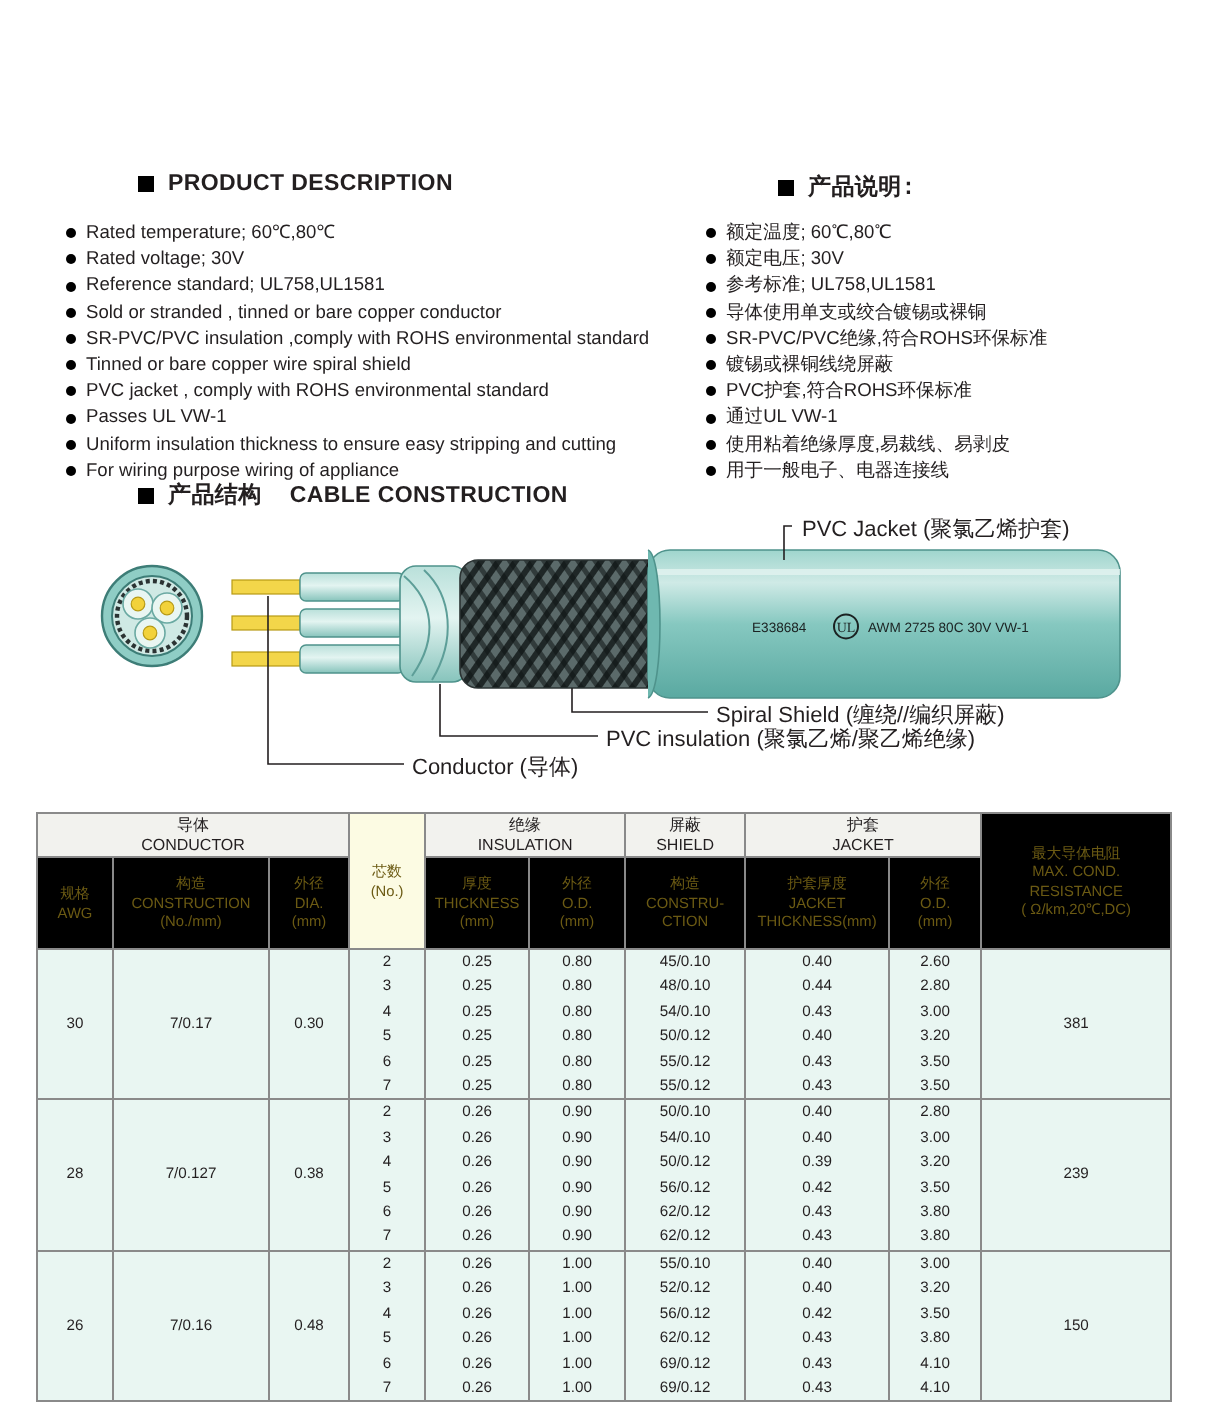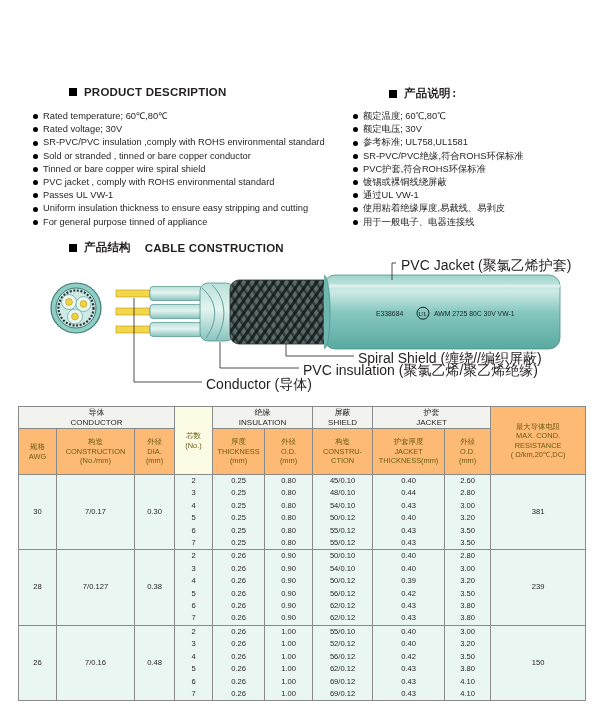--- a/index.html
+++ b/index.html
@@ -81,21 +81,21 @@
     position: absolute;
     left: 24px;
     top: 258px;
     width: 560px;
     height: 140px;
   }
 
   
   .lbl {
     position: absolute;
-    font-size: 14px;
+    font-size: 11px;
     color: #231f20;
     white-space: nowrap;
   }
 
   
   .tbl {
     position: absolute;
     left: 18px;
     top: 406px;
     width: 567px;
@@ -113,21 +113,21 @@
     font-weight: normal;
   }
   .grp-head {
     background: #f2f2ee;
     height: 22px;
     font-size: 8px;
   }
   .grp-head .zh { display: block; line-height: 10px; }
   .grp-head .en { display: block; line-height: 10px; }
   .sub-head {
-    background: #fdba74;
+    background: #000000;
     height: 46px;
     font-size: 7.4px;
     line-height: 9.4px;
     color: #6b5a13;
   }
   .sub-head span { display: block; }
   .body-cell {
     background: #e9f6f2;
     line-height: 12.4px;
     font-size: 7.6px;
@@ -161,72 +161,80 @@
         <div class="bullet-row">
             <span class="dot"></span>
             <span>Rated temperature; 60℃,80℃</span>
           </div>
         <div class="bullet-row">
             <span class="dot"></span>
             <span>Rated voltage; 30V</span>
           </div>
         <div class="bullet-row">
             <span class="dot"></span>
+            <span>Reference standard; UL758,UL1581</span>
+          </div>
+        <div class="bullet-row">
+            <span class="dot"></span>
+            <span>Sold or stranded , tinned or bare copper conductor</span>
+          </div>
+        <div class="bullet-row">
+            <span class="dot"></span>
             <span>SR-PVC/PVC insulation ,comply with ROHS environmental standard</span>
           </div>
         <div class="bullet-row">
             <span class="dot"></span>
-            <span>Sold or stranded , tinned or bare copper conductor</span>
-          </div>
-        <div class="bullet-row">
-            <span class="dot"></span>
             <span>Tinned or bare copper wire spiral shield</span>
           </div>
         <div class="bullet-row">
             <span class="dot"></span>
             <span>PVC jacket , comply with ROHS environmental standard</span>
           </div>
         <div class="bullet-row">
             <span class="dot"></span>
             <span>Passes UL VW-1</span>
           </div>
         <div class="bullet-row">
             <span class="dot"></span>
             <span>Uniform insulation thickness to ensure easy stripping and cutting</span>
           </div>
         <div class="bullet-row">
             <span class="dot"></span>
-            <span>For general purpose tinned of appliance</span>
+            <span>For wiring purpose wiring of appliance</span>
           </div>
       </div>
 
       <div class="col-right cn">
         <div class="bullet-row">
             <span class="dot"></span>
             <span>额定温度; 60℃,80℃</span>
           </div>
         <div class="bullet-row">
             <span class="dot"></span>
             <span>额定电压; 30V</span>
           </div>
         <div class="bullet-row">
             <span class="dot"></span>
             <span>参考标准; UL758,UL1581</span>
           </div>
         <div class="bullet-row">
             <span class="dot"></span>
+            <span>导体使用单支或绞合镀锡或裸铜</span>
+          </div>
+        <div class="bullet-row">
+            <span class="dot"></span>
             <span>SR-PVC/PVC绝缘,符合ROHS环保标准</span>
           </div>
         <div class="bullet-row">
             <span class="dot"></span>
+            <span>镀锡或裸铜线绕屏蔽</span>
+          </div>
+        <div class="bullet-row">
+            <span class="dot"></span>
             <span>PVC护套,符合ROHS环保标准</span>
-          </div>
-        <div class="bullet-row">
-            <span class="dot"></span>
-            <span>镀锡或裸铜线绕屏蔽</span>
           </div>
         <div class="bullet-row">
             <span class="dot"></span>
             <span>通过UL VW-1</span>
           </div>
         <div class="bullet-row">
             <span class="dot"></span>
             <span>使用粘着绝缘厚度,易裁线、易剥皮</span>
           </div>
         <div class="bullet-row">

